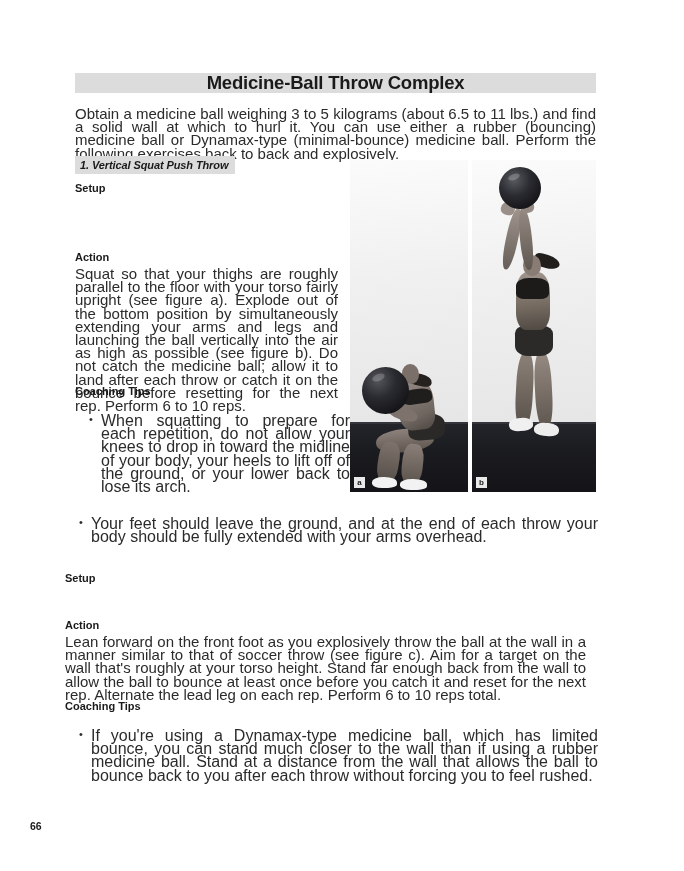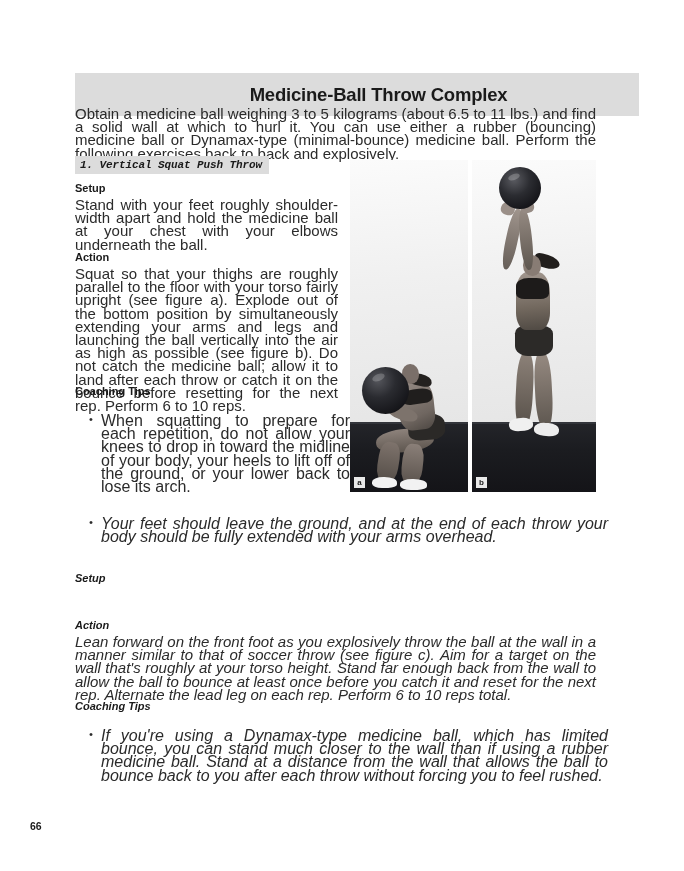--- a/index.html
+++ b/index.html
@@ -23,26 +23,25 @@
     height: 871px;
     background: #ffffff;
   }
 
   
   .title-banner {
     position: absolute;
     left: 75px;
     top: 73px;
     width: 521px;
-    height: 43px;
+    height: 20px;
     background: #dcdcdc;
     display: flex;
     align-items: center;
     justify-content: center;
-    padding-left: 43px;
   }
   .title-banner .title-text {
     font-size: 18.5px;
     font-weight: bold;
     letter-spacing: -0.2px;
     color: #1a1a1a;
   }
 
   
   .body-text {
@@ -63,37 +62,36 @@
   .section-head {
     position: absolute;
     background: #dcdcdc;
     font-size: 11px;
     font-weight: bold;
     font-style: italic;
     color: #1a1a1a;
     padding: 3px 7px 3px 5px;
     letter-spacing: -0.1px;
     white-space: nowrap;
-    font-family: Liberation Mono, monospace;
   }
   #sec1-head { left: 75px; top: 156px; }
   #sec2-head { left: 75px; top: 546px; }
 
   
   .sub-head {
     position: absolute;
     font-size: 11px;
     font-weight: bold;
     color: #1a1a1a;
   }
 
   
   .col-left { width: 263px; left: 75px; }
   
-  .col-full { width: 521px; left: 75px; font-style: italic; }
+  .col-full { width: 521px; left: 65px; }
 
   
   .bullets {
     position: absolute;
     margin: 12px;
     padding: 0;
     list-style: none;
     font-size: 16px;
     line-height: 13.2px;
     color: #2b2b2b;
@@ -372,21 +370,20 @@
 
   <div class="title-banner">
     <span class="title-text">Medicine-Ball Throw Complex</span>
   </div>
 
   <div class="body-text intro">Obtain a medicine ball weighing 3 to 5 kilograms (about 6.5 to 11 lbs.) and find a solid wall at which to hurl it. You can use either a rubber (bouncing) medicine ball or Dynamax-type (minimal-bounce) medicine ball. Perform the following exercises back to back and explosively.</div>
 
   <div class="section-head" id="sec1-head">1. Vertical Squat Push Throw</div>
 
   <div class="sub-head col-left" style="top:182px;">Setup</div>
-  <div class="body-text col-left" style="top:198px;">Stand with your feet roughly shoulder-width apart and hold the medicine ball at your chest with your elbows underneath the ball.</div>
 
   <div class="sub-head col-left" style="top:251px;">Action</div>
   <div class="body-text col-left" style="top:267px;">Squat so that your thighs are roughly parallel to the floor with your torso fairly upright (see figure a). Explode out of the bottom position by simultaneously extending your arms and legs and launching the ball vertically into the air as high as possible (see figure b). Do not catch the medicine ball; allow it to land after each throw or catch it on the bounce before resetting for the next rep. Perform 6 to 10 reps.</div>
 
   <div class="sub-head col-left" style="top:385px;">Coaching Tips</div>
 
   <ul class="bullets col-left" style="top:402px;">
     <li>When squatting to prepare for each repetition, do not allow your knees to drop in toward the midline of your body, your heels to lift off of the ground, or your lower back to lose its arch.</li>
   </ul>
 

